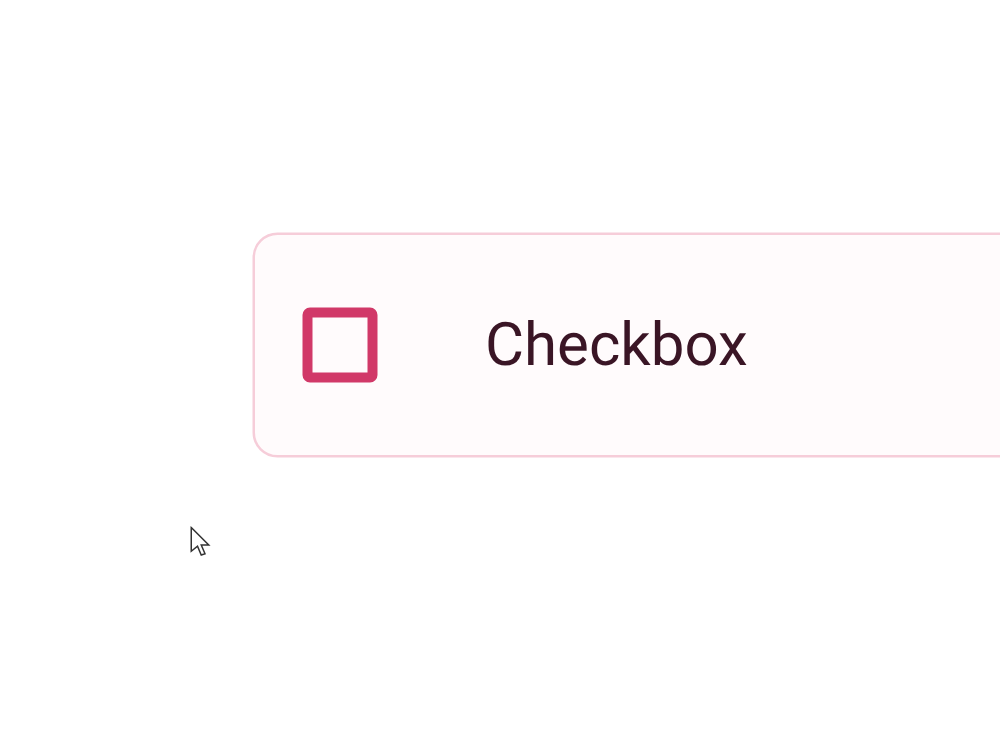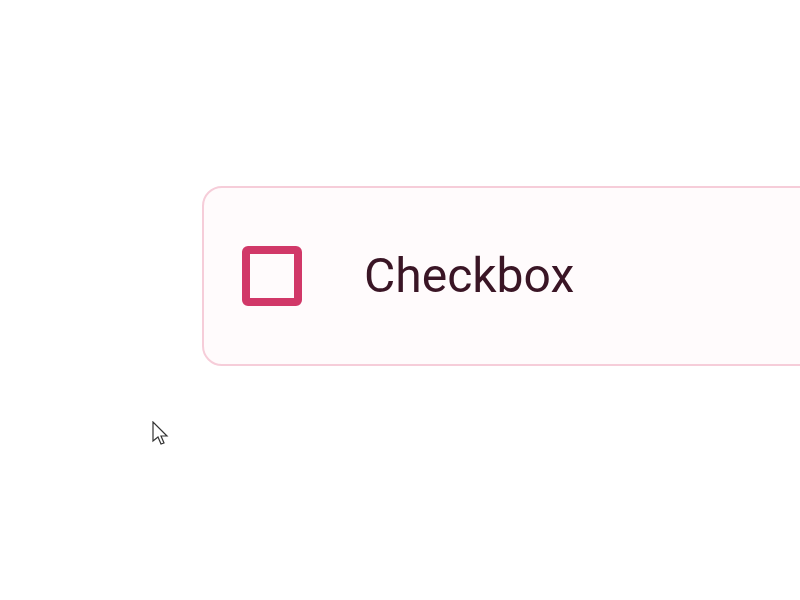--- a/index.html
+++ b/index.html
@@ -29,21 +29,21 @@
       padding-left: 38px;
     }
     .checkbox-box {
       width: 60px;
       height: 60px;
       border: 8px solid #d13868;
       border-radius: 6px;
       flex-shrink: 0;
     }
     .checkbox-labels {
-      margin-left: 62px;
+      margin-left: 86px;
       display: flex;
       flex-direction: column;
     }
     .checkbox-title {
       font-size: 48px;
       font-weight: 400;
       color: #3a1525;
       line-height: 1.15;
     }
     .checkbox-subcaption {

